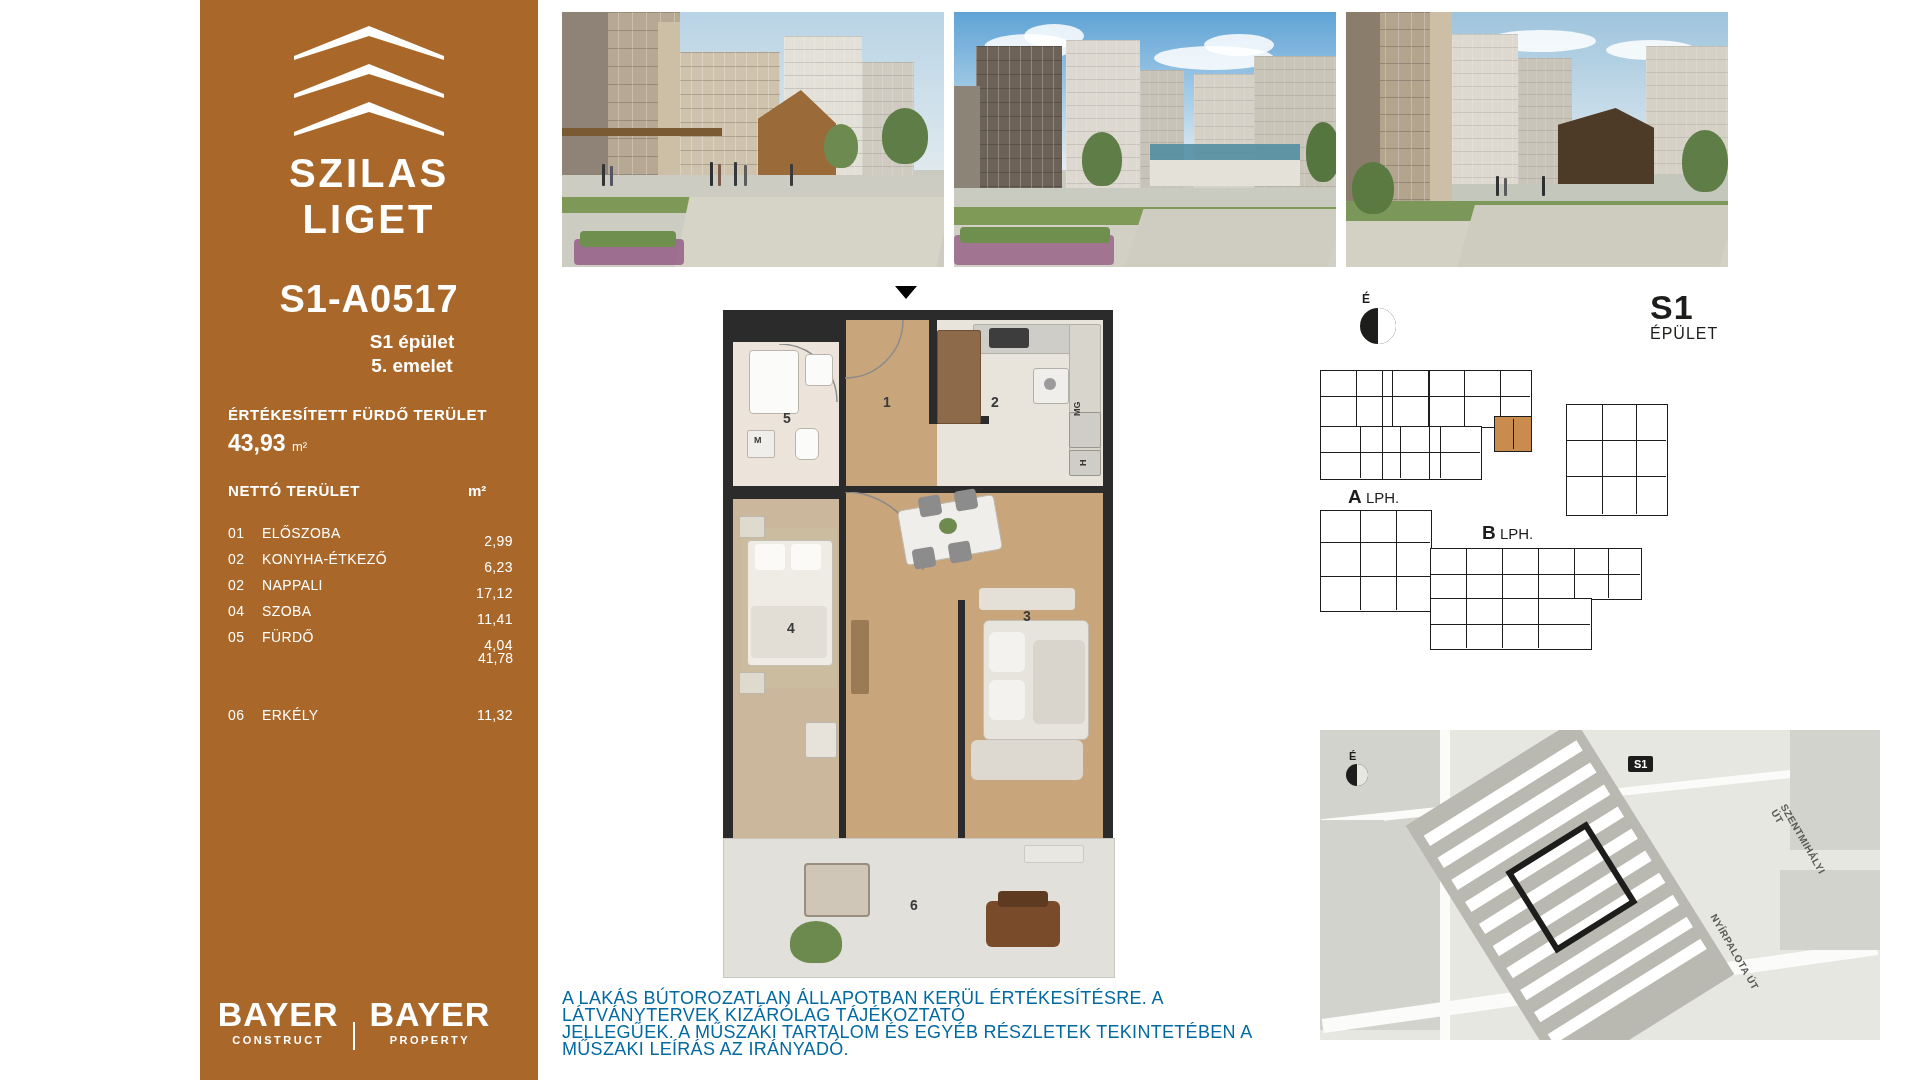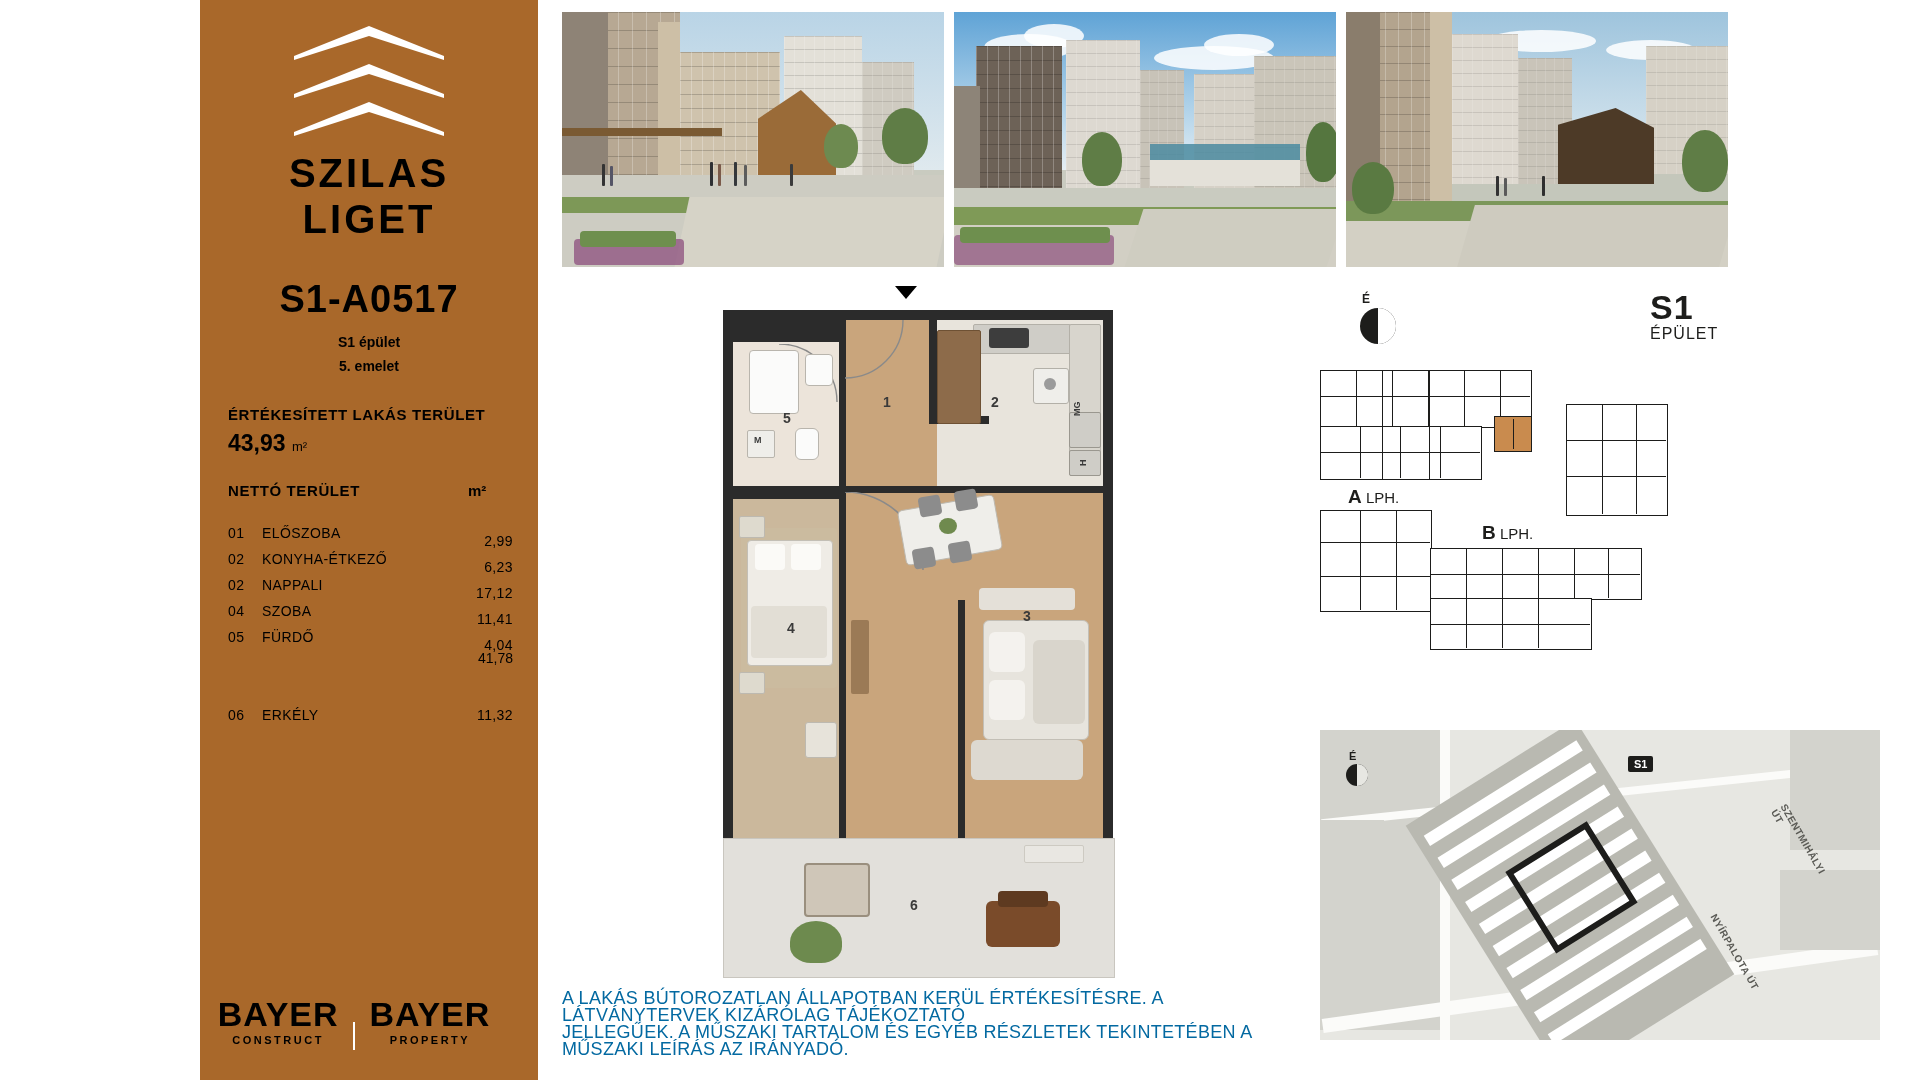--- a/index.html
+++ b/index.html
@@ -6,36 +6,36 @@
   body{
     width:1920px;height:1080px;background:#ffffff;
     font-family:"Liberation Sans", sans-serif;
     overflow:hidden;position:relative;
   }
   .page{position:absolute;left:0;top:0;width:1920px;height:1080px;background:#fff;}
 
   
   .sidebar{
     position:absolute;left:200px;top:0;width:338px;height:1080px;
-    background:#a9682a;color:#000000;
+    background:#a9682a;color:#ffffff;
   }
   .logo-mark{position:absolute;left:50%;top:26px;transform:translateX(-50%);width:150px;height:110px;}
   .chev{position:absolute;left:0;width:150px;height:34px;}
   .chev svg{display:block;}
   .logo-text{
     position:absolute;left:0;top:150px;width:338px;text-align:center;
     font-size:40px;font-weight:700;letter-spacing:3px;line-height:46px;
   }
   .apt-code{
     position:absolute;left:0;top:278px;width:338px;text-align:center;
     font-size:38px;font-weight:700;letter-spacing:1px;
   }
   .apt-sub{
     position:absolute;left:0;top:330px;width:338px;text-align:center;
-    font-size:14px;font-weight:700;line-height:24px;
+    font-size:19px;font-weight:700;line-height:24px;padding-left:43px;
   }
   .sold-title{position:absolute;left:28px;top:406px;font-size:15px;font-weight:700;letter-spacing:.6px;}
   .sold-value{position:absolute;left:28px;top:430px;font-size:23px;font-weight:700;}
   .sold-value .unit{font-size:13px;font-weight:400;}
   .netto-title{position:absolute;left:28px;top:482px;font-size:15px;font-weight:700;letter-spacing:.6px;}
   .netto-unit{position:absolute;left:268px;top:482px;font-size:15px;font-weight:700;}
 
   .room-table{position:absolute;left:28px;top:520px;width:285px;font-size:14px;}
   .room-row{display:flex;align-items:center;height:26px;letter-spacing:.4px;}
   .room-row .num{width:34px;font-weight:400;}
@@ -153,21 +153,21 @@
       <div>SZILAS</div>
       <div>LIGET</div>
     </div>
 
     <div class="apt-code">S1-A0517</div>
     <div class="apt-sub">
       <div>S1 épület</div>
       <div>5. emelet</div>
     </div>
 
-    <div class="sold-title">ÉRTÉKESÍTETT LAKÁS TERÜLET</div>
+    <div class="sold-title">ÉRTÉKESÍTETT FÜRDŐ TERÜLET</div>
     <div class="sold-value">
       <span>43,93</span>
       <span class="unit">m²</span>
     </div>
 
     <div class="netto-title">NETTÓ TERÜLET</div>
     <div class="netto-unit">m²</div>
 
     <div class="room-table">
       <div class="room-row">

